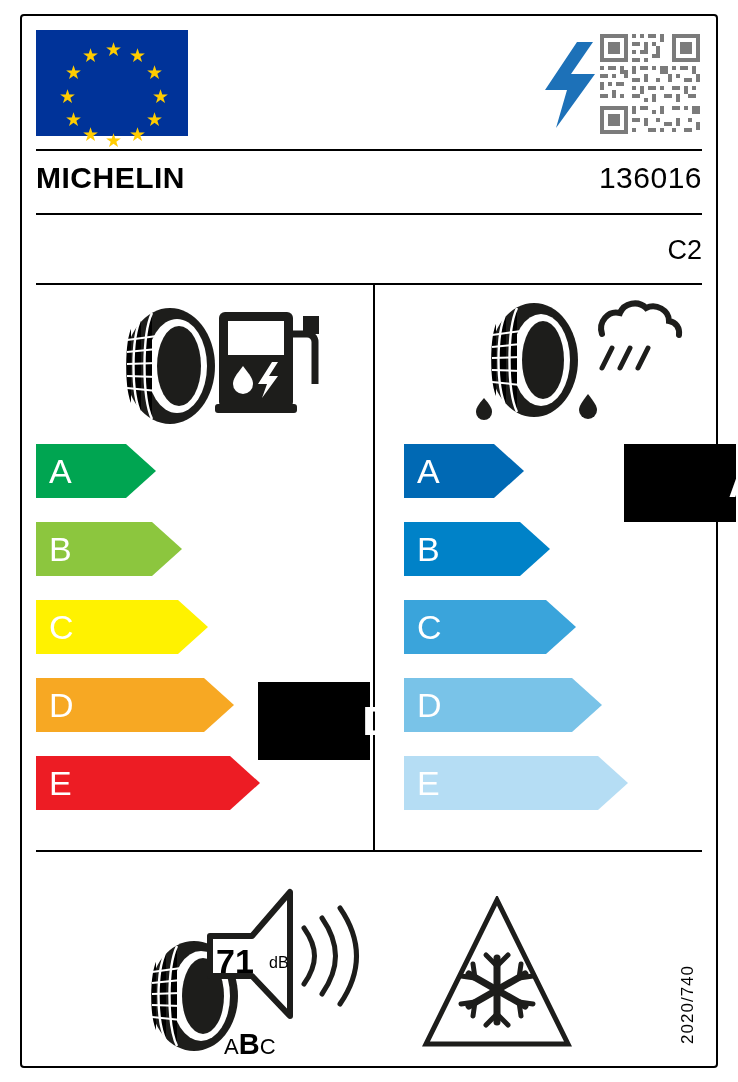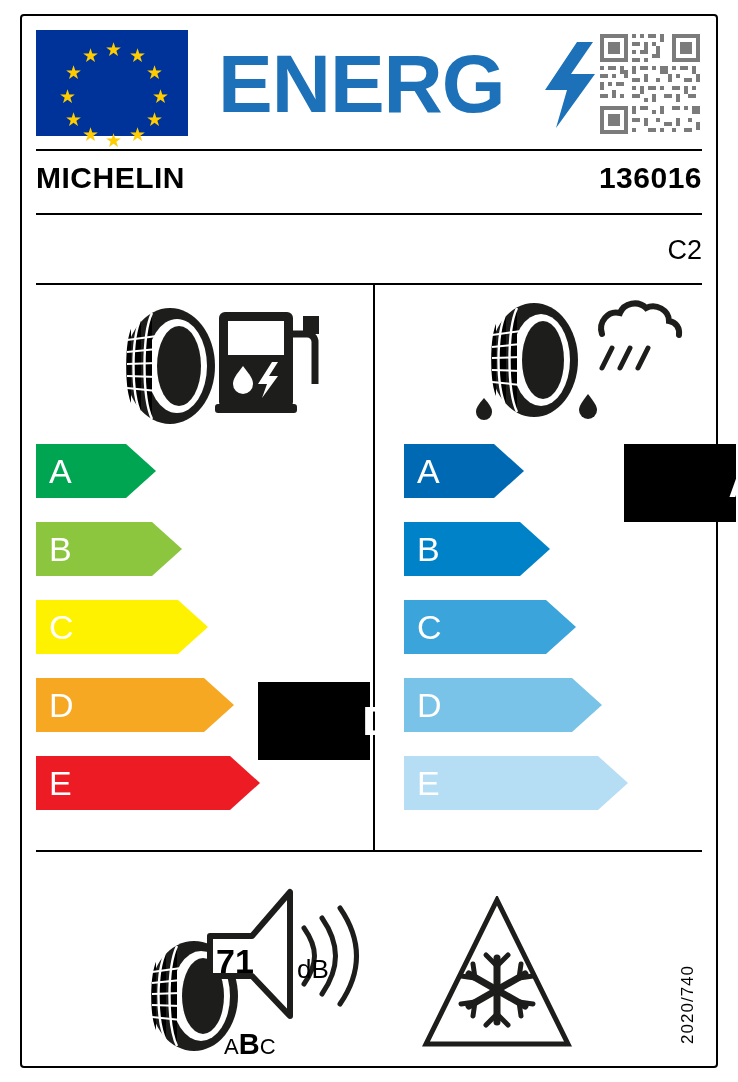--- a/index.html
+++ b/index.html
@@ -76,21 +76,21 @@
     position: absolute;
     left: 14px; top: 145px;
     font-size: 30px;
     font-weight: bold;
     letter-spacing: 0.5px;
   }
   .code {
     position: absolute;
     right: 14px; top: 145px;
     font-size: 30px;
-    font-weight: bold;
+    font-weight: normal;
     letter-spacing: 0.5px;
   }
 
   
   .size {
     position: absolute;
     left: 14px; top: 213px;
     font-size: 32px;
   }
   .cls {
@@ -149,22 +149,21 @@
   }
 
   
   .noise-wrap { position: absolute; left: 0; top: 856px; width: 100%; height: 196px; }
   .db-num {
     position: absolute;
     font-size: 34px; font-weight: bold;
   }
   .db-unit {
     position: absolute;
-    font-size: 26px;
-    margin-left: 28px;
+    font-size: 16px;
   }
   .abc {
     position: absolute;
     font-size: 22px;
   }
   .abc b { font-size: 29px; }
 
   .sidecode {
     position: absolute;
     right: 18px; bottom: 22px;
@@ -189,21 +188,20 @@
       <span class="star" style="left:110px; top:80px;">★</span>
       <span class="star" style="left:46px;  top:16px;">★</span>
       <span class="star" style="left:29px;  top:33px;">★</span>
       <span class="star" style="left:23px;  top:57px;">★</span>
       <span class="star" style="left:29px;  top:80px;">★</span>
       <span class="star" style="left:46px;  top:95px;">★</span>
       <span class="star" style="left:69px;  top:101px;">★</span>
       <span class="star" style="left:93px;  top:95px;">★</span>
     </div>
 
-    <div class="energ-text">ENERG</div>
 
     <div class="bolt">
       <svg viewBox="0 0 54 86" width="54" height="86">
         <polygon points="34,0 2,48 24,48 13,86 52,32 28,32 50,0" fill="#1d71b8"></polygon>
       </svg>
     </div>
 
     <div class="qr">
       <svg viewBox="0 0 104 104" width="104" height="104" shape-rendering="crispEdges">
         <rect width="104" height="104" fill="#fff"></rect>

